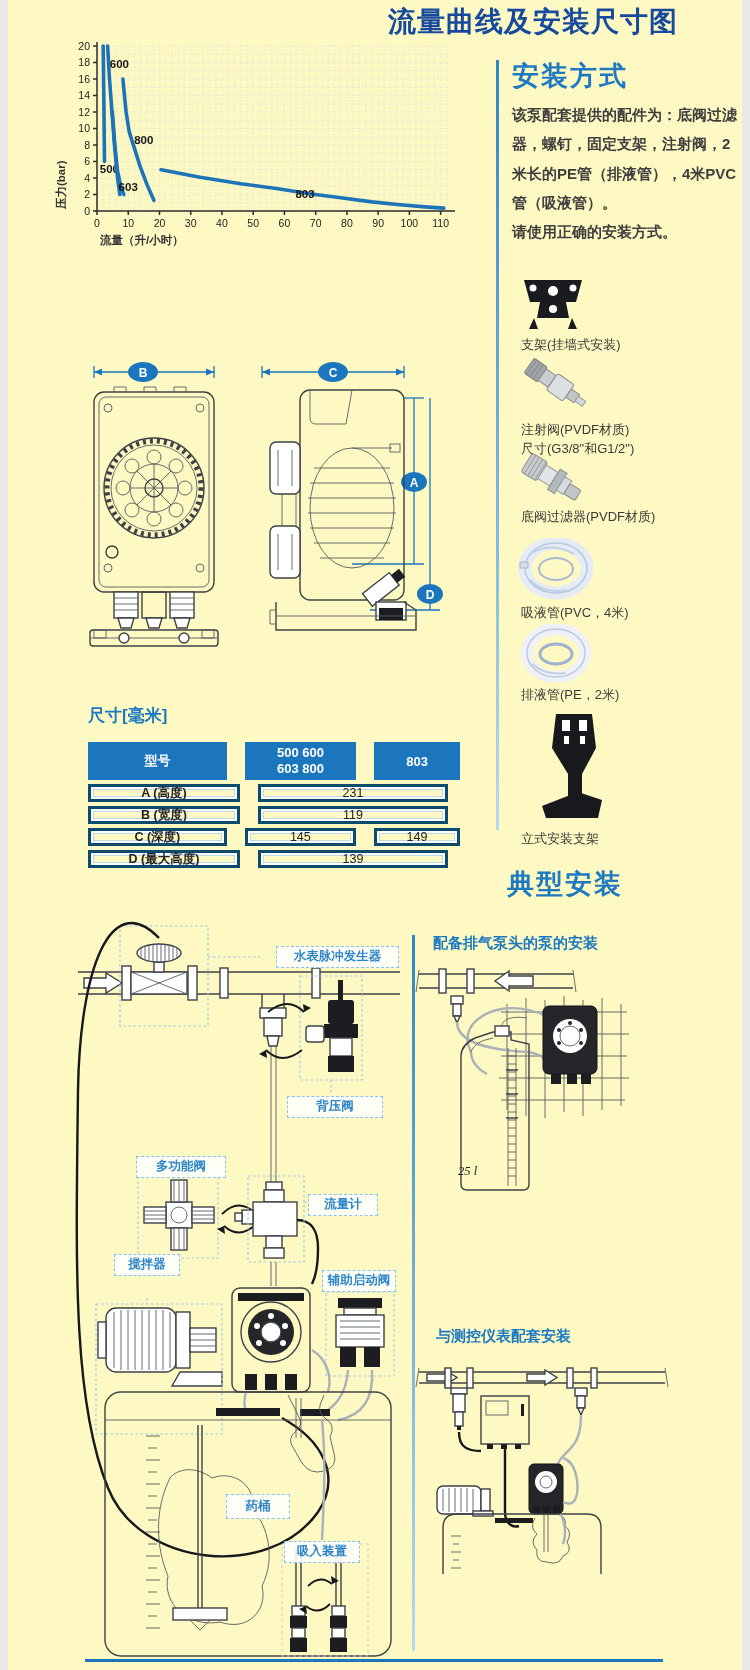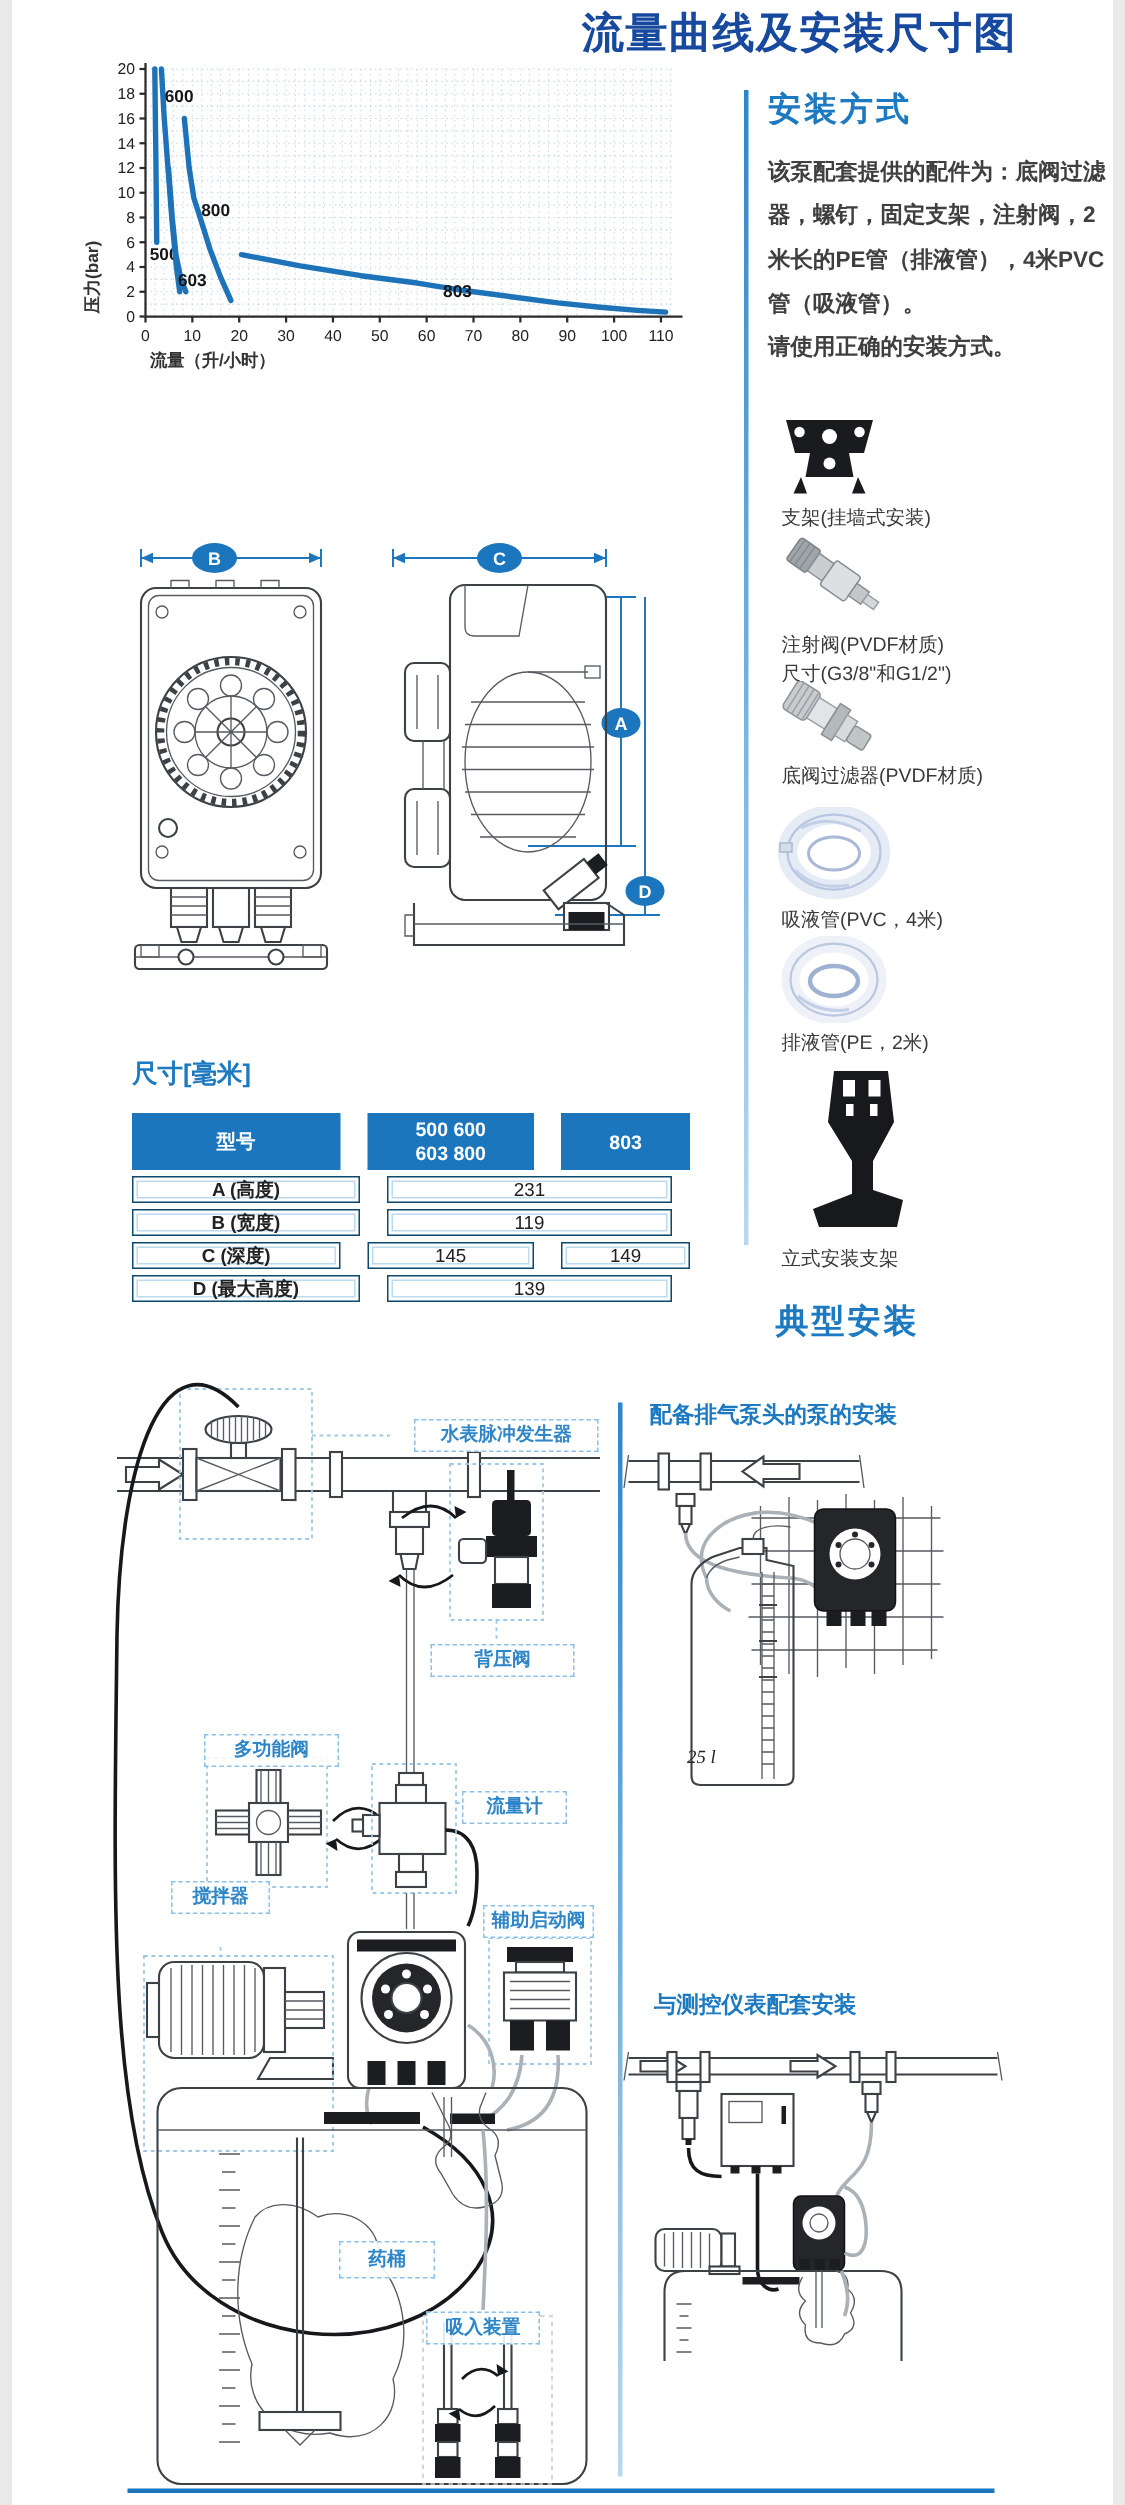--- a/index.html
+++ b/index.html
@@ -1,36 +1,36 @@
 <!DOCTYPE html>
 <html><head>
 <meta charset="utf-8">
 <style>
 *{box-sizing:border-box;margin:0;padding:0}
 body{background:#e9e9e9;font-family:"Liberation Sans","DejaVu Sans",sans-serif}
-#page{position:relative;width:750px;height:1670px;background:#ffffff;margin:0 auto;overflow:hidden}
+#page{position:relative;width:750px;height:1670px;background:#fef9c3;margin:0 auto;overflow:hidden}
 .abs{position:absolute}
 .edge{position:absolute;top:0;bottom:0;width:8px;background:#e9e9e9}
 .h1{font-size:28px;font-weight:bold;color:#17499e;letter-spacing:1px}
-.h2{font-size:22px;font-weight:bold;color:#1d7ac1;letter-spacing:2px}
+.h2{font-size:27px;font-weight:bold;color:#1d7ac1;letter-spacing:2px}
 .h3{font-size:17px;font-weight:bold;color:#1d7ac1}
 .subh{font-size:15px;font-weight:bold;color:#1d7ac1}
 .body-text{font-size:15px;line-height:1.95;color:#3f3f3f;font-weight:600}
 .cap{font-size:13px;font-weight:normal;color:#3a3a3a;line-height:1.35}
 .divider{background:linear-gradient(#2e86c8,#b8d9f0)}
 .dlabel{position:absolute;border:1.5px dashed #8cc0e6;color:#2e86c8;font-size:12.5px;font-weight:bold;
 display:flex;align-items:center;justify-content:center;background:rgba(255,255,255,.88);line-height:1.1;text-align:center}
 .serif-i{font-family:"Liberation Serif","DejaVu Serif",serif;font-style:italic;font-size:12.5px;color:#222}
 
 .trow{display:flex;gap:18px;margin-bottom:4px}
 .tc{display:flex;align-items:center;justify-content:center}
 .th{background:#1b76bd;color:#fff;font-weight:bold;font-size:13px;height:38px}
 .pre{white-space:pre-line;line-height:1.25;text-align:center}
 .c1{width:152px}.c2{width:122px}.c3{width:94px}.cspan{width:190px}
-.tl,.tv{border:1px solid #0c4a6e;height:18px;font-size:12.5px;color:#222;
+.tl,.tv{border:3px solid #0c4a6e;height:18px;font-size:12.5px;color:#222;
 box-shadow:inset 0 0 0 2px #fff,inset 0 0 0 3px #bcd9ee}
 .tl{font-weight:bold}
 
 svg{display:block}
 .grid{stroke:#c2d8ea;stroke-width:.7;stroke-dasharray:1 2.4}
 .axis{stroke:#2b2b2b;stroke-width:1.5}
 .tick{font:10.5px "Liberation Sans";fill:#222}
 .curve{stroke:#1e73b8;stroke-width:3.6;fill:none;stroke-linecap:round;stroke-linejoin:round}
 .curve-label{font:bold 11.5px "Liberation Sans";fill:#151515}
 .axis-label{font:bold 11.5px "Liberation Sans";fill:#333}

